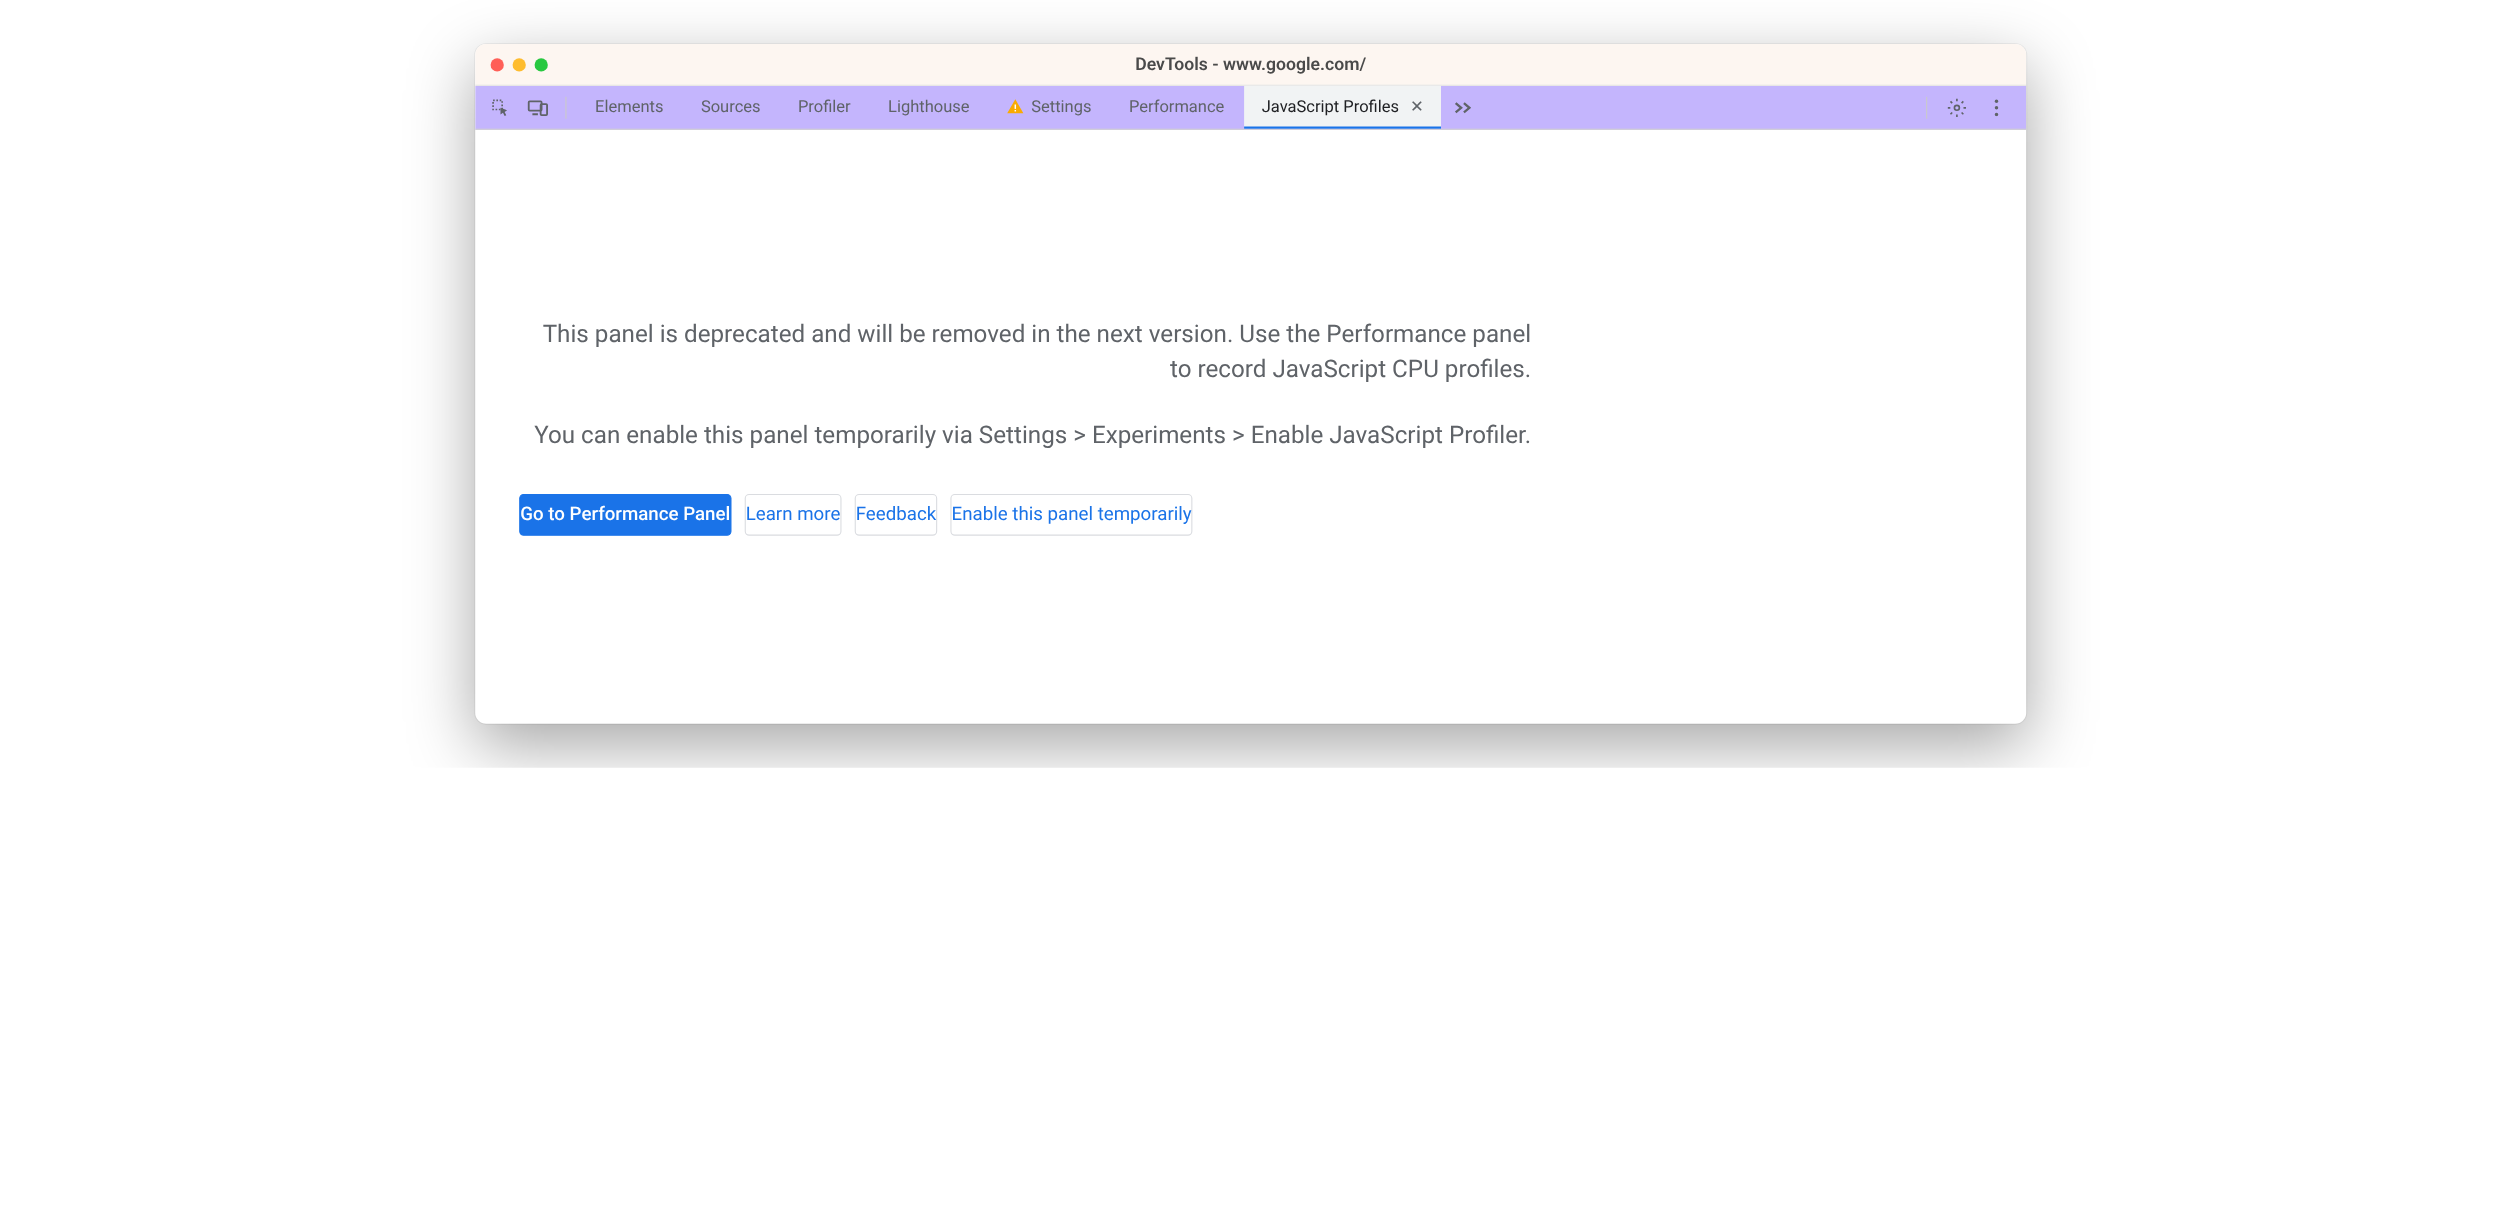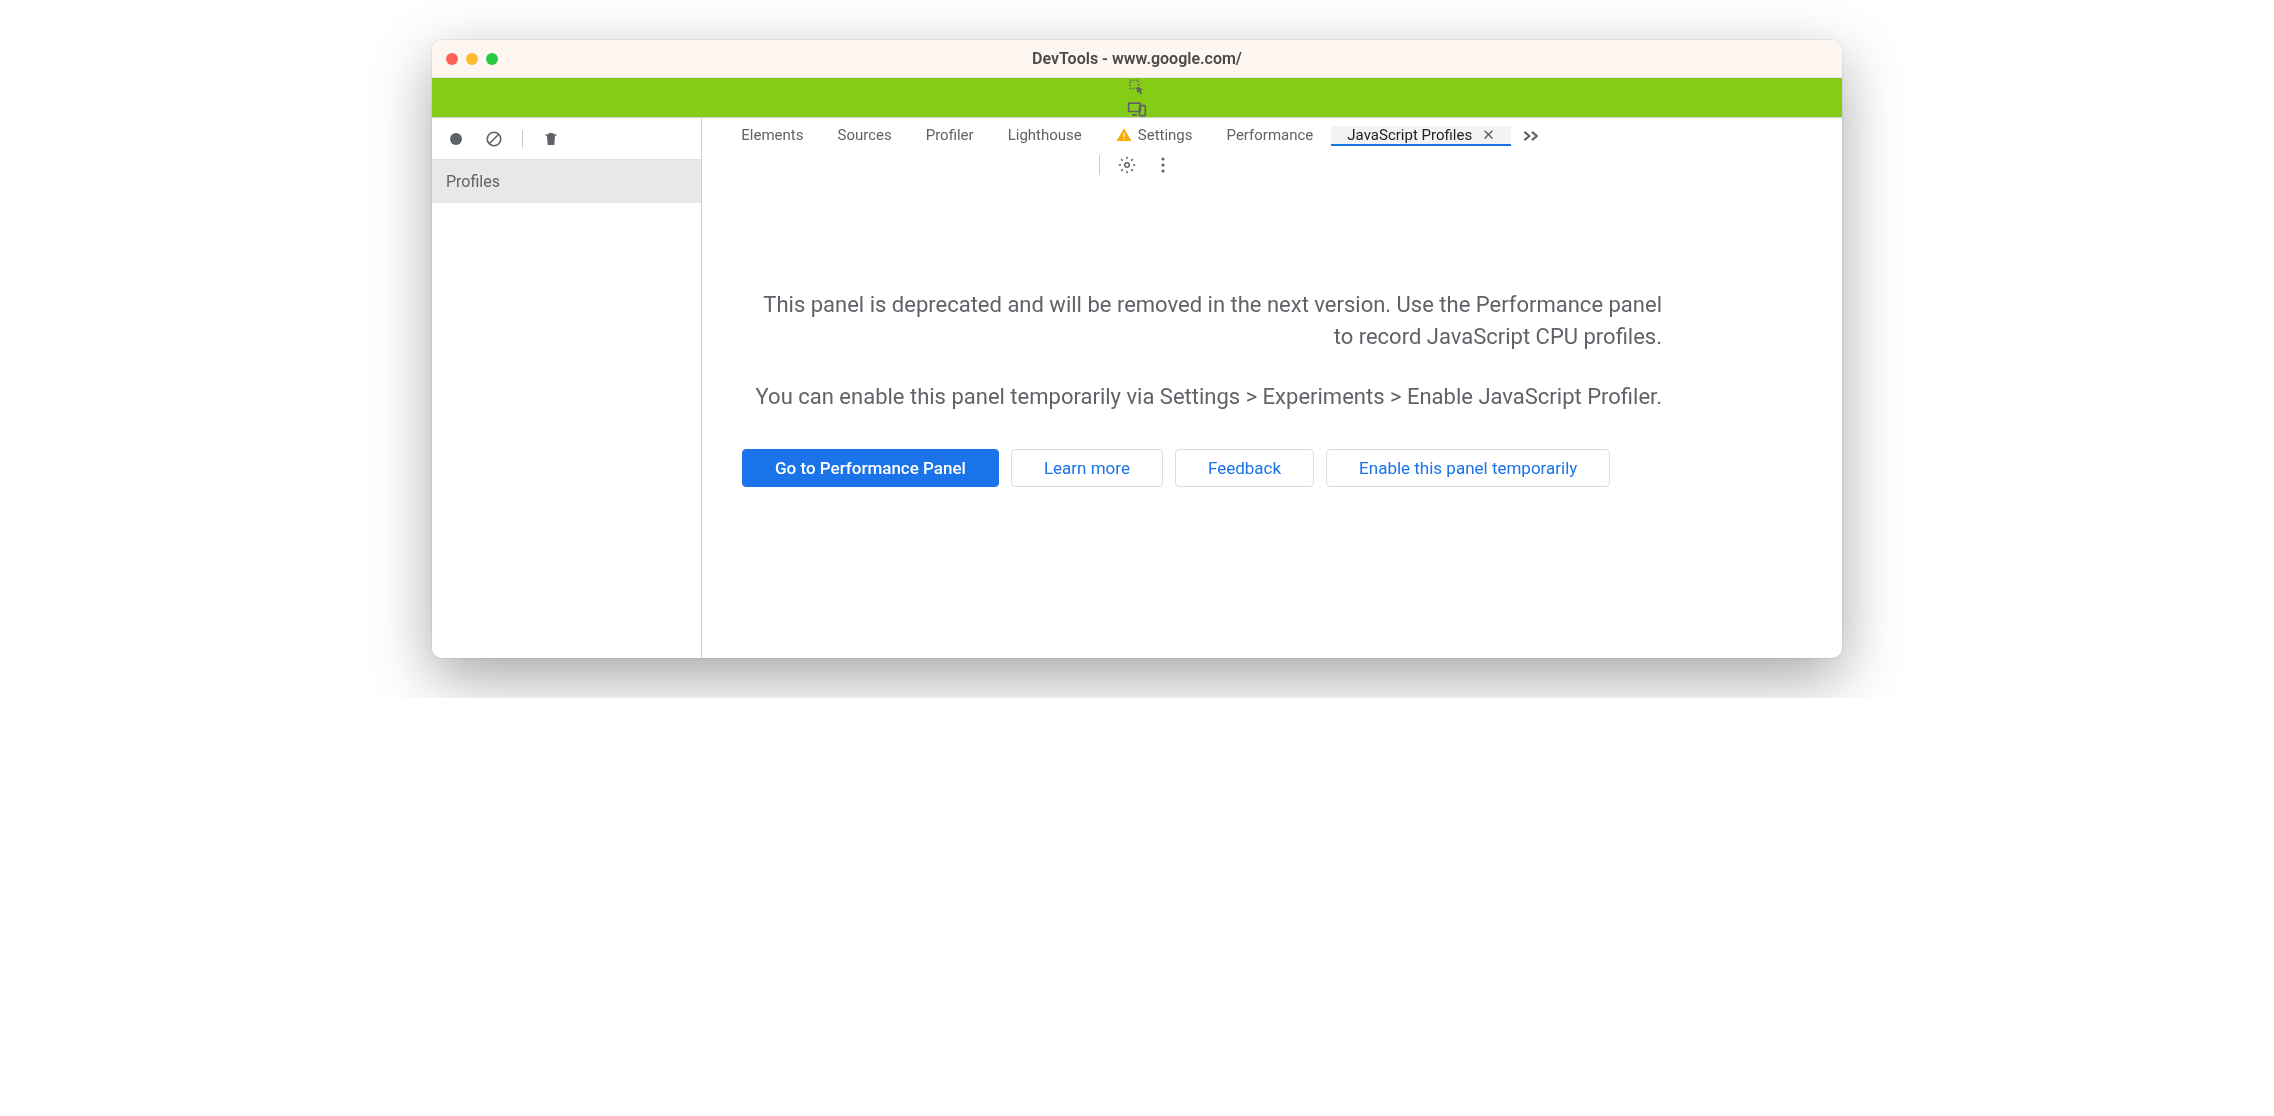--- a/index.html
+++ b/index.html
@@ -39,27 +39,26 @@
     .tl.green { background: #28c840; }
     .titlebar-title {
       flex: 1;
       text-align: center;
       font-size: 16px;
       font-weight: 600;
       color: #4a4a4a;
     }
     .toolbar {
       height: 40px;
-      background: #84cc16;
+      background: #c4b5fd;
       border-bottom: 1px solid #d0d0d0;
       display: flex;
       align-items: center;
       padding: 0 8px;
       gap: 4px;
-      flex-direction: column;
     }
     .tool-icon {
       width: 30px;
       height: 30px;
       display: flex;
       align-items: center;
       justify-content: center;
       color: #5f6368;
       cursor: pointer;
       border-radius: 2px;
@@ -160,21 +159,21 @@
       font-size: 22px;
       line-height: 1.45;
     }
     .main p { margin-bottom: 28px; max-width: 920px; text-align: right; }
     .button-row {
       display: flex;
       gap: 12px;
       margin-top: 8px;
     }
     .btn {
-      padding: 8px 32px;
+      padding: 8px 0;
       font-size: 17px;
       border-radius: 4px;
       border: 1px solid #dadce0;
       background: #fff;
       color: #1a73e8;
       cursor: pointer;
       font-family: inherit;
     }
     .btn.primary {
       background: #1a73e8;
@@ -264,44 +263,20 @@
         <svg width="4" height="16" viewBox="0 0 4 16" fill="currentColor">
             <circle cx="2" cy="2" r="1.6"></circle>
             <circle cx="2" cy="8" r="1.6"></circle>
             <circle cx="2" cy="14" r="1.6"></circle>
           </svg>
       </div>
     </div>
   </div>
 
   <div class="content">
-    <div class="sidebar">
-      <div class="sidebar-toolbar">
-        <div class="sb-icon">
-          <svg width="16" height="16" viewBox="0 0 16 16">
-              <circle cx="8" cy="8" r="6" fill="#5f6368"></circle>
-            </svg>
-        </div>
-        <div class="sb-icon">
-          <svg width="18" height="18" viewBox="0 0 24 24" fill="none" stroke="currentColor" stroke-width="2.2">
-              <circle cx="12" cy="12" r="9"></circle>
-              <path d="M6 18L18 6"></path>
-            </svg>
-        </div>
-        <div class="sb-sep"></div>
-        <div class="sb-icon">
-          <svg width="16" height="18" viewBox="0 0 24 24" fill="currentColor">
-              <path d="M6 7h12l-1 14H7L6 7zm3-4h6l1 2h4v2H4V5h4l1-2z"></path>
-            </svg>
-        </div>
-      </div>
-      <div class="sidebar-item">
-        <span>Profiles</span>
-      </div>
-    </div>
 
     <div class="main">
       <p>This panel is deprecated and will be removed in the next version. Use the Performance panel to record JavaScript CPU profiles.</p>
       <p>You can enable this panel temporarily via Settings &gt; Experiments &gt; Enable JavaScript Profiler.</p>
       <div class="button-row">
         <button class="btn primary">Go to Performance Panel</button>
         <button class="btn">Learn more</button>
         <button class="btn">Feedback</button>
         <button class="btn">Enable this panel temporarily</button>
       </div>

